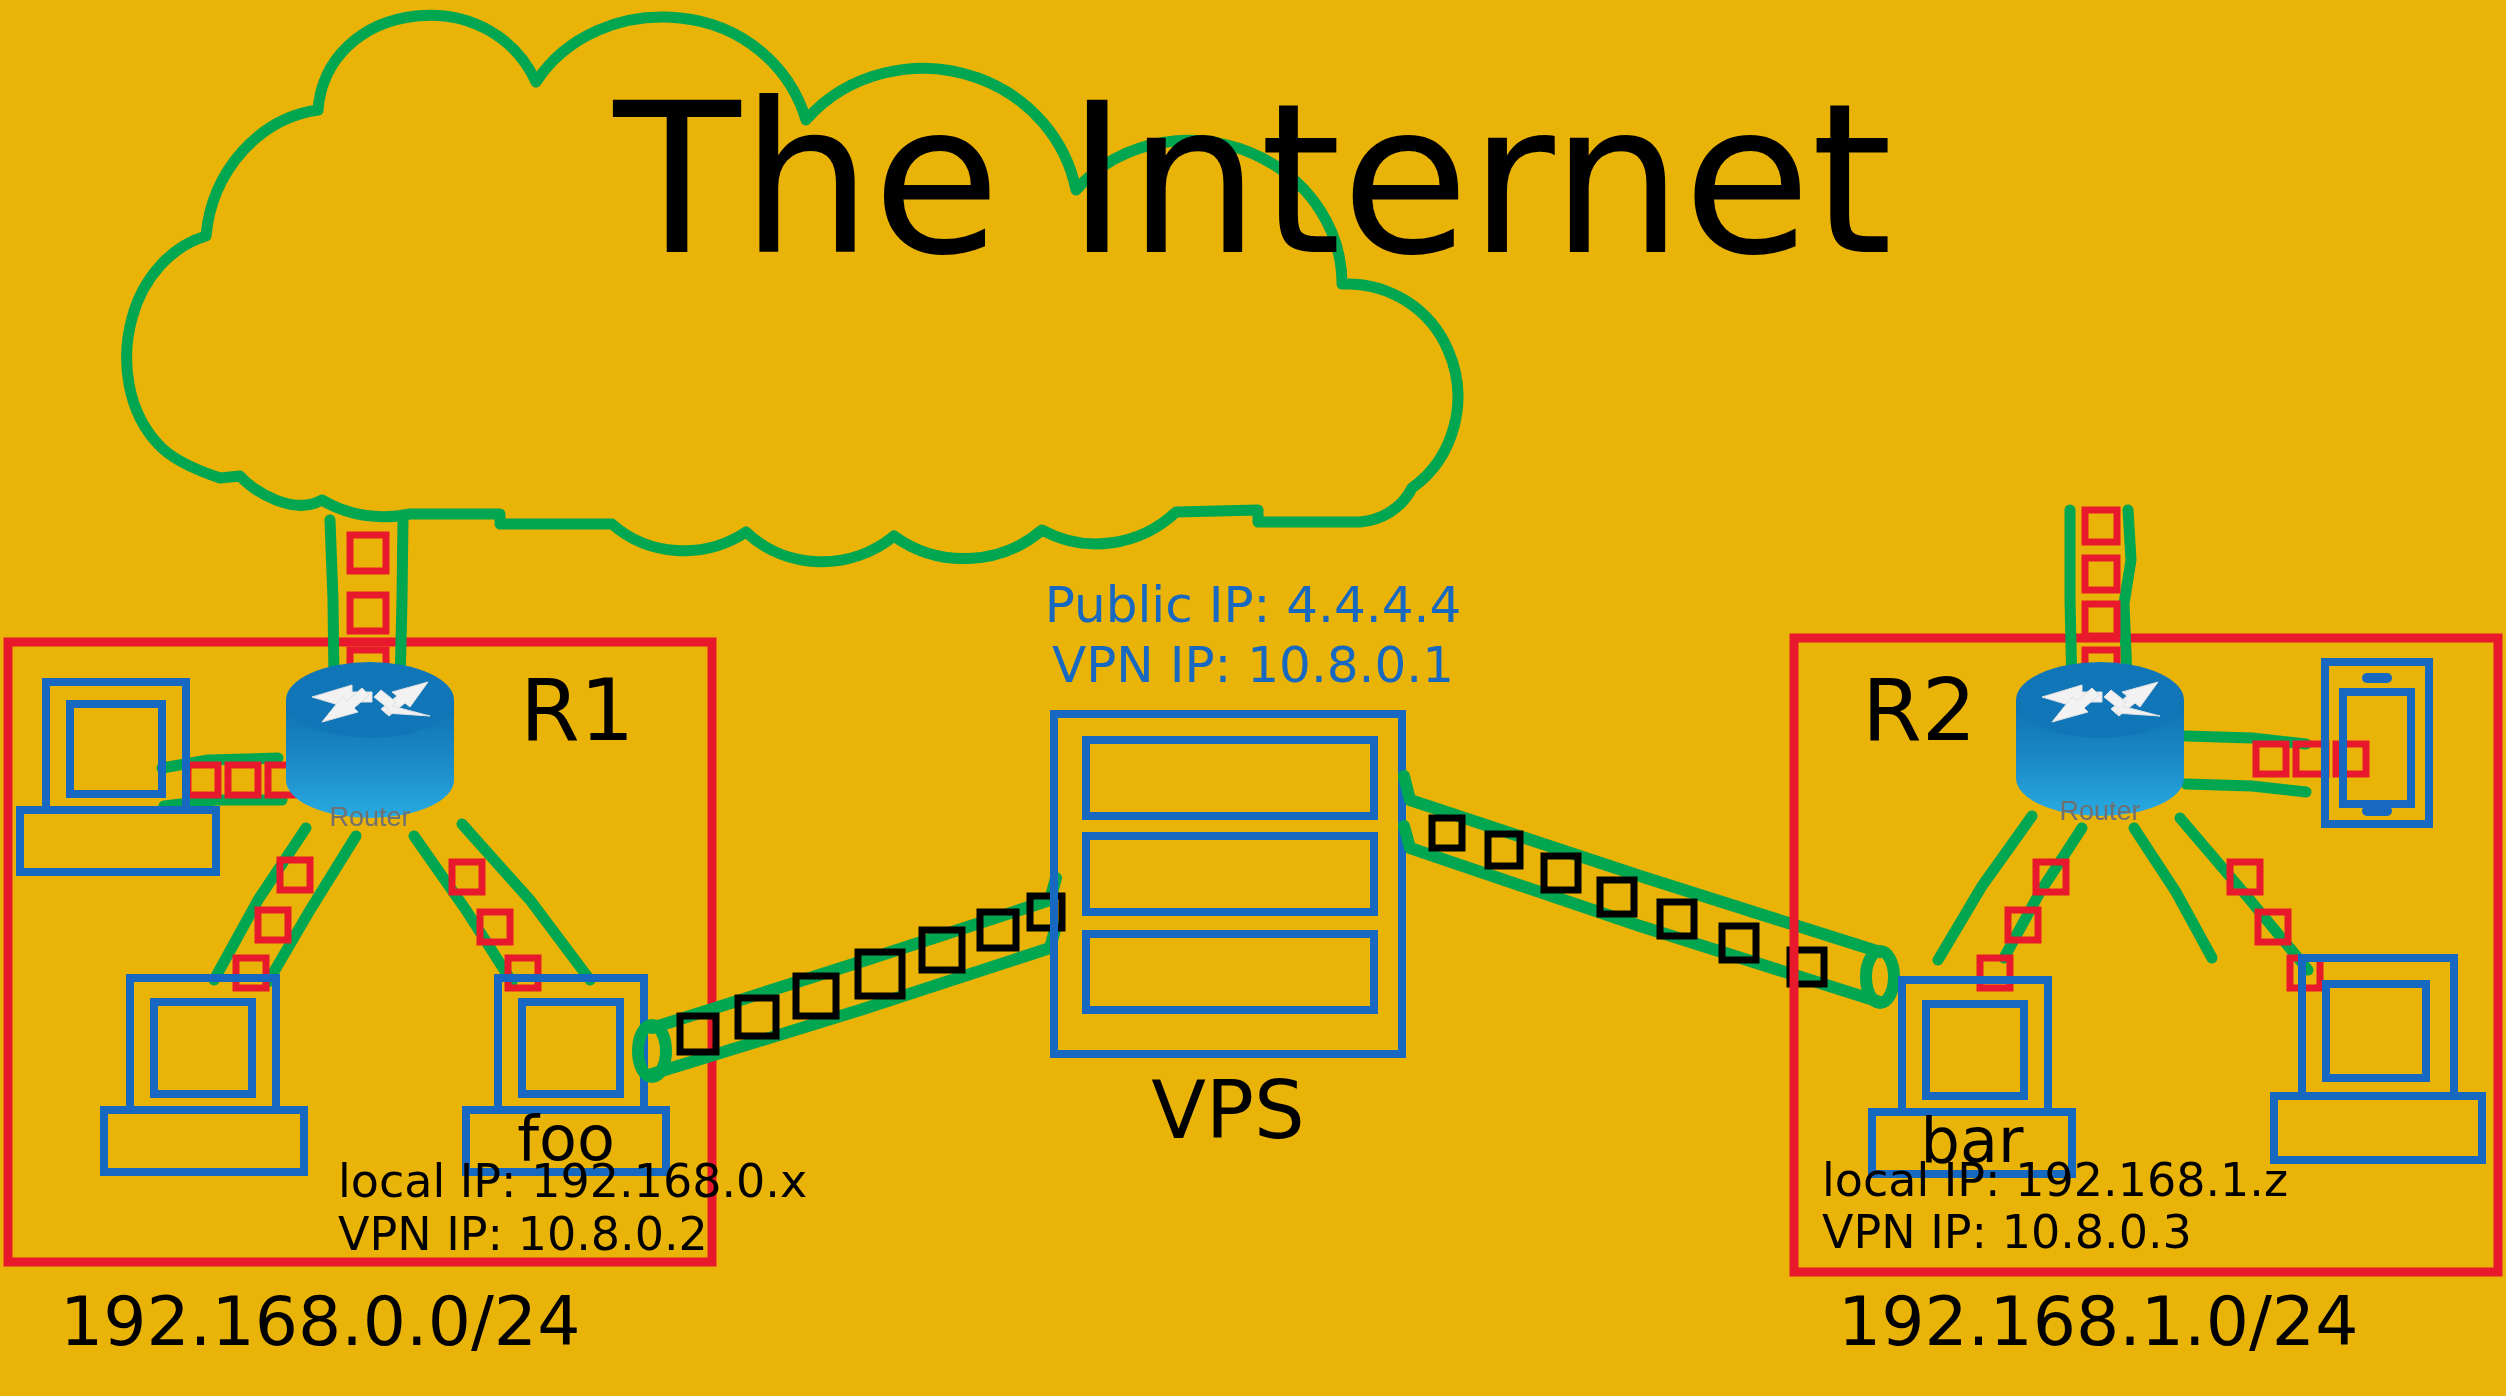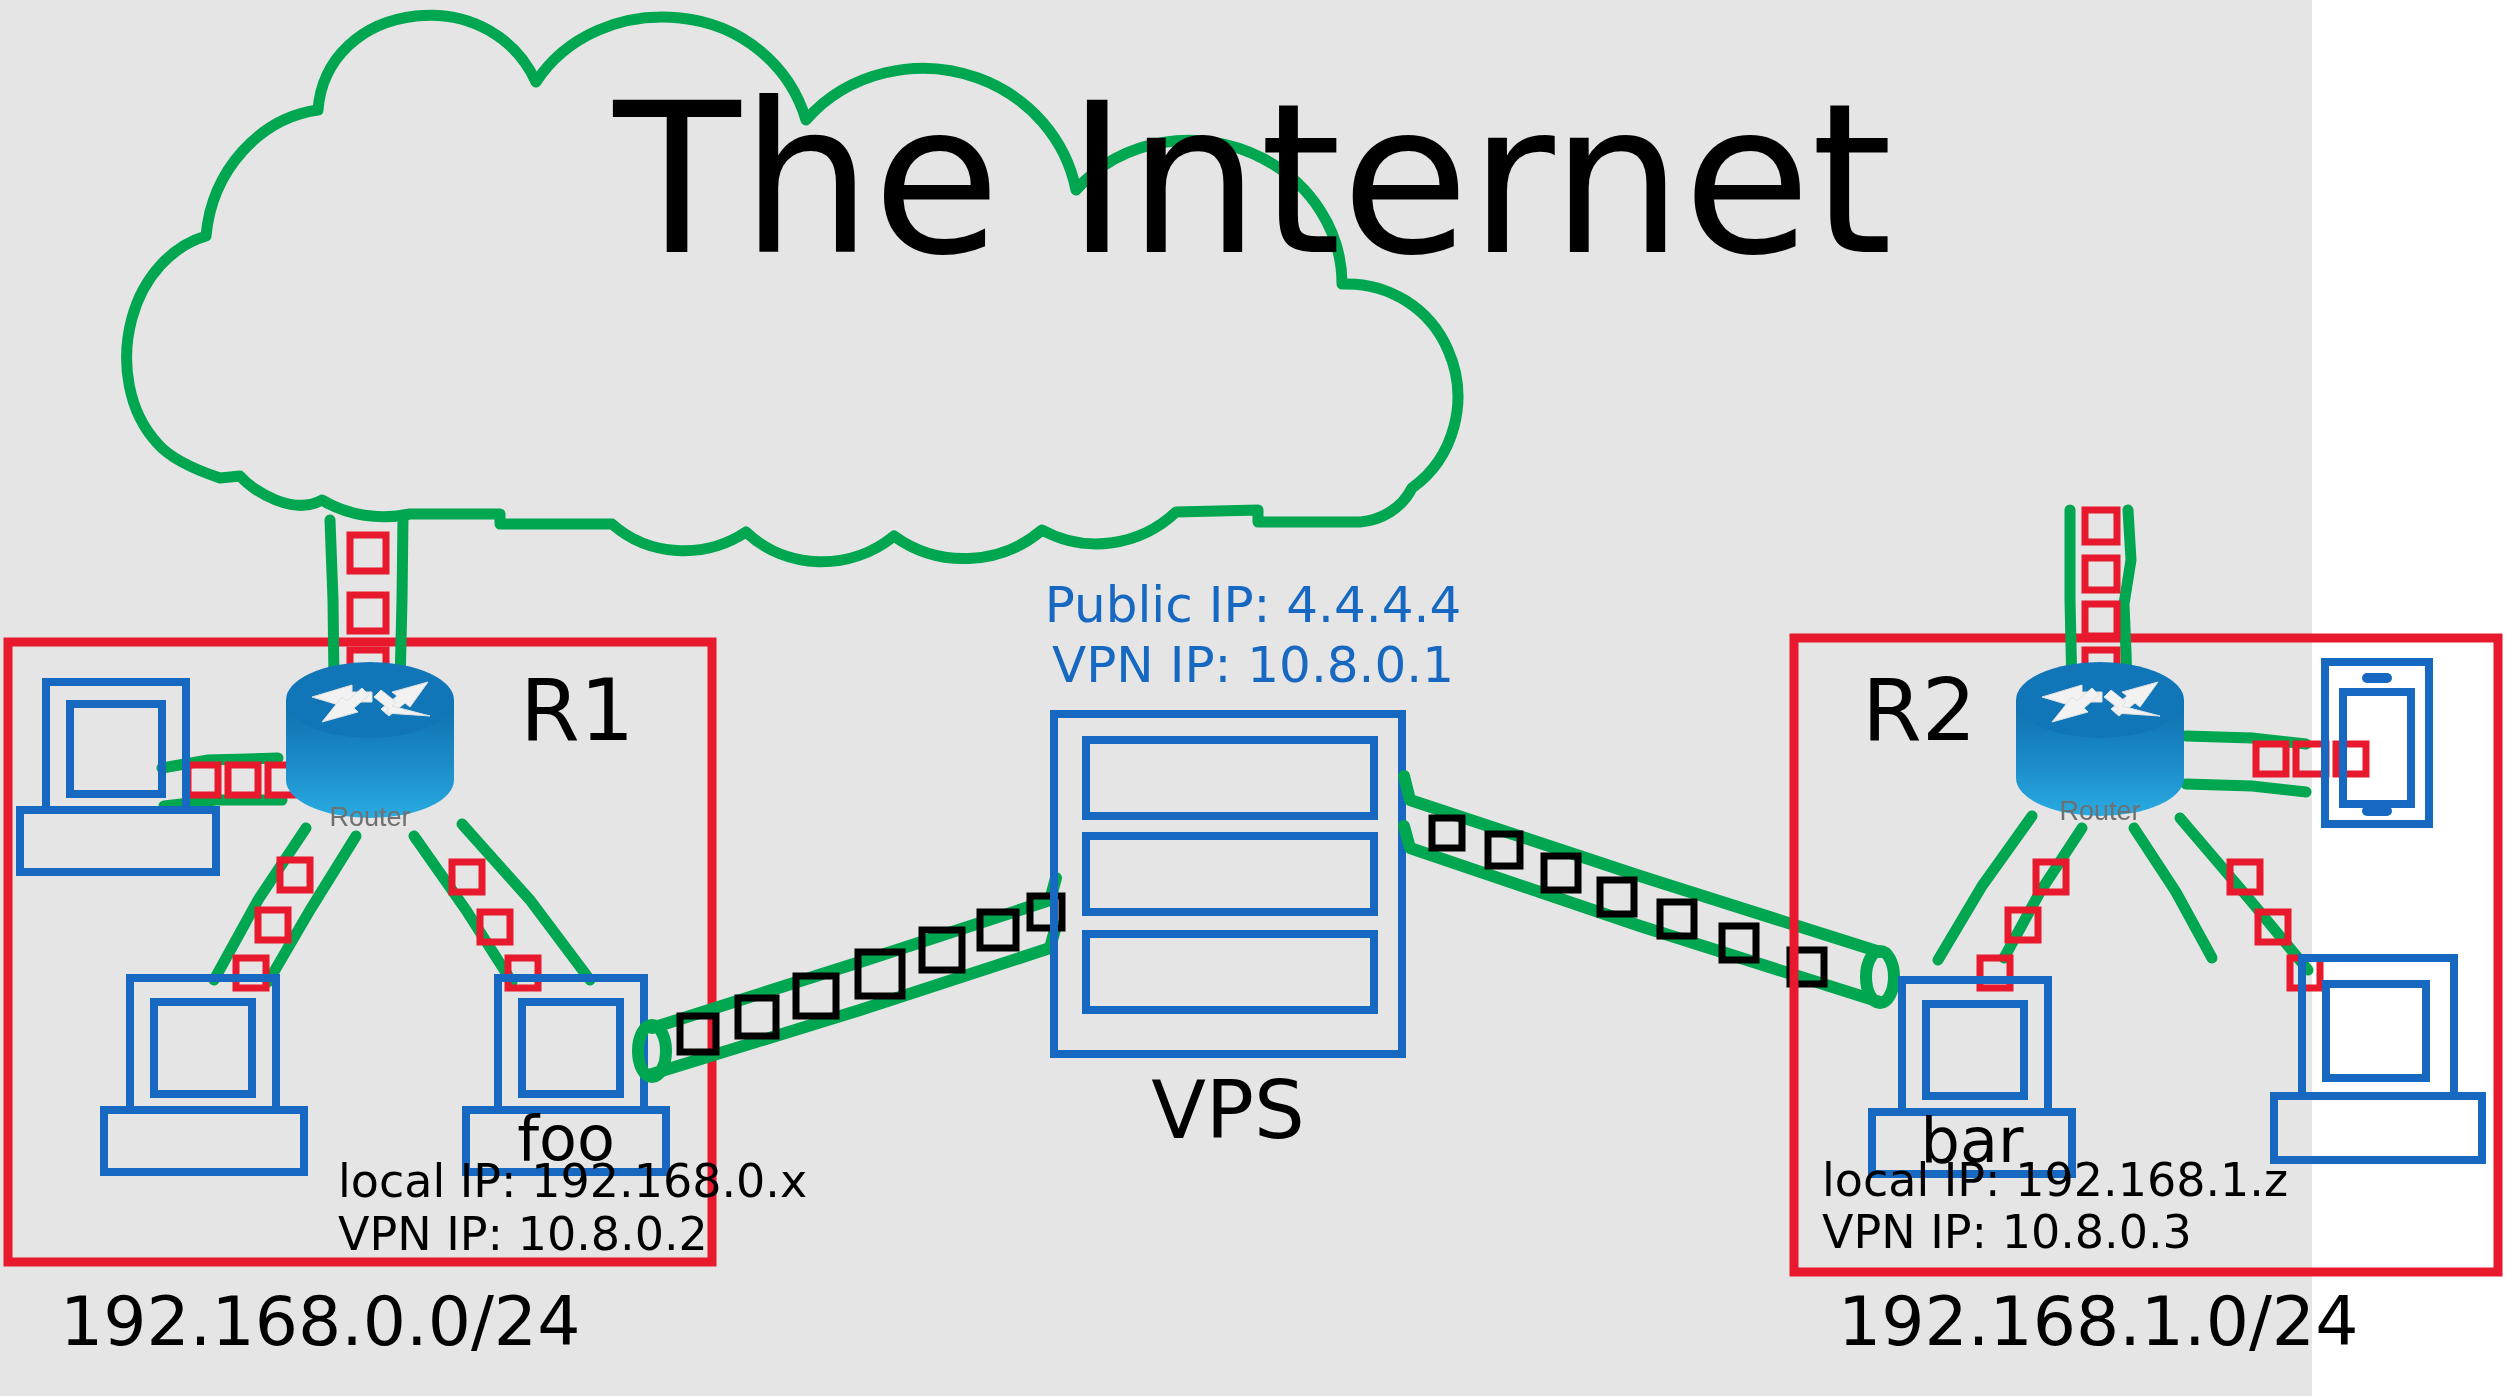--- a/index.html
+++ b/index.html
@@ -1,17 +1,17 @@
 <!DOCTYPE html>
 <html><head>
 <meta charset="utf-8">
 <style>
   html,body{margin:0;padding:0;background:#ffffff;}
   body{width:2506px;height:1396px;overflow:hidden;font-family:"DejaVu Sans",sans-serif;}
-  #stage{position:relative;width:2312px;height:1396px;background:#e5e5e5;}
+  #stage{position:relative;width:2506px;height:1396px;background:#eab308;}
   svg.layer{position:absolute;left:0;top:0;width:2506px;height:1396px;}
   text{dominant-baseline:alphabetic;}
   .tt-title{font-size:208px;fill:#000;font-family:"DejaVu Sans",sans-serif;font-weight:400;}
   .tt-rname{font-size:86px;fill:#000;}
   .tt-vps{font-size:80px;fill:#000;}
   .tt-host{font-size:62px;fill:#000;}
   .tt-ip{font-size:46px;fill:#000;}
   .tt-ipblue{font-size:50px;fill:#1668C0;}
   .tt-subnet{font-size:68px;fill:#000;}
   .tt-routerlbl{font-size:27px;fill:#707070;font-family:"Liberation Sans",sans-serif;}

